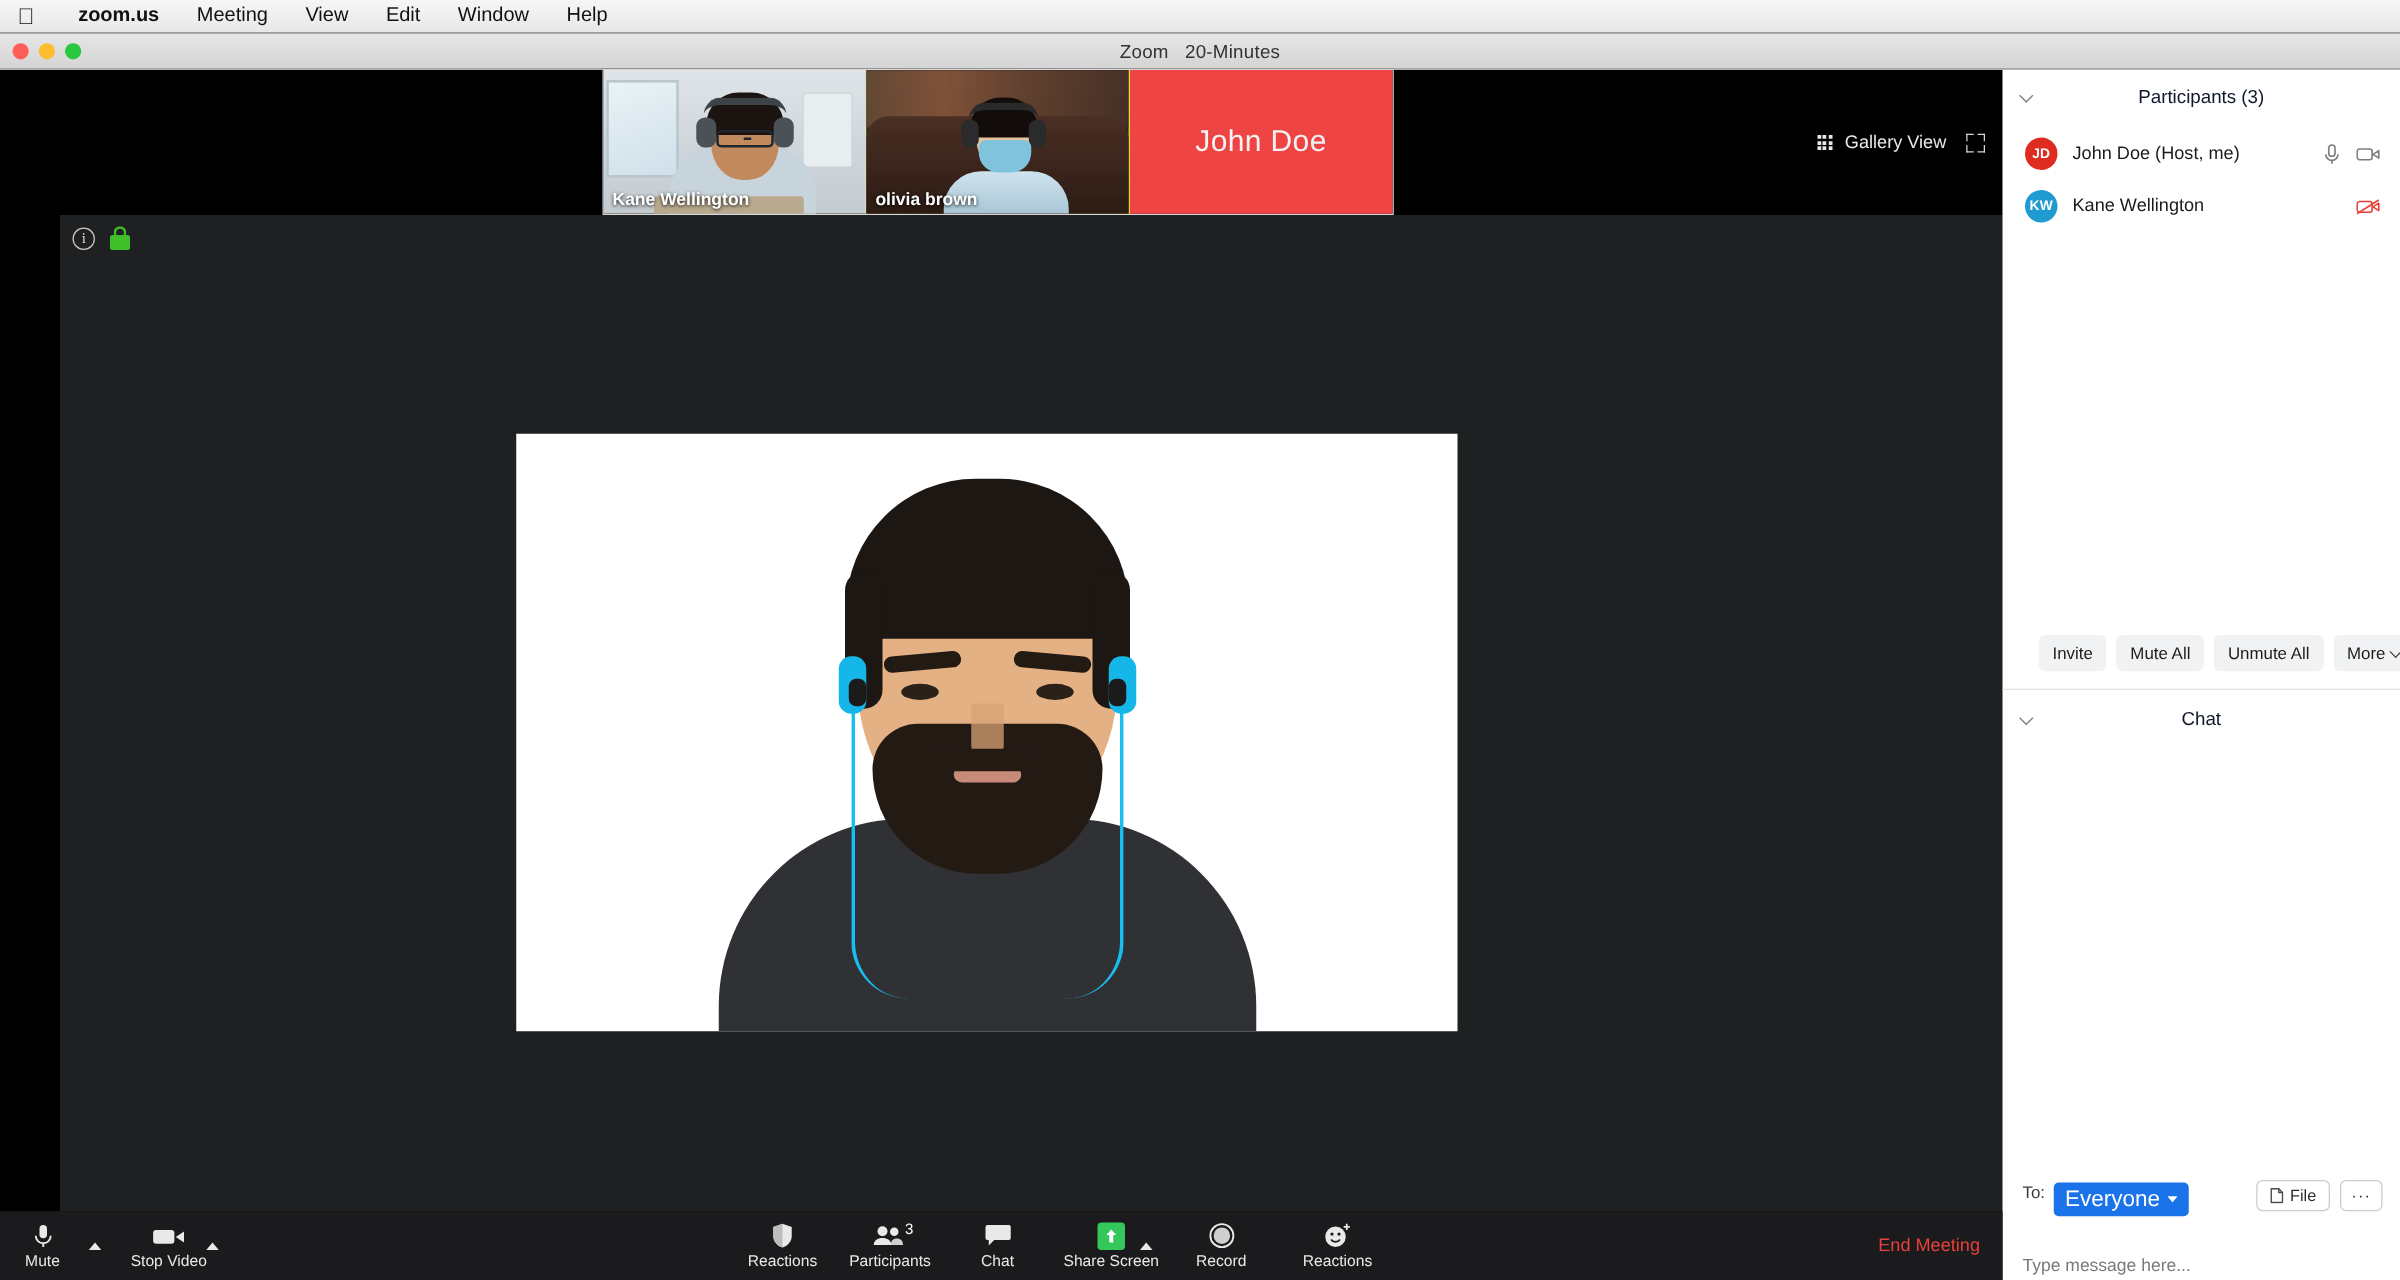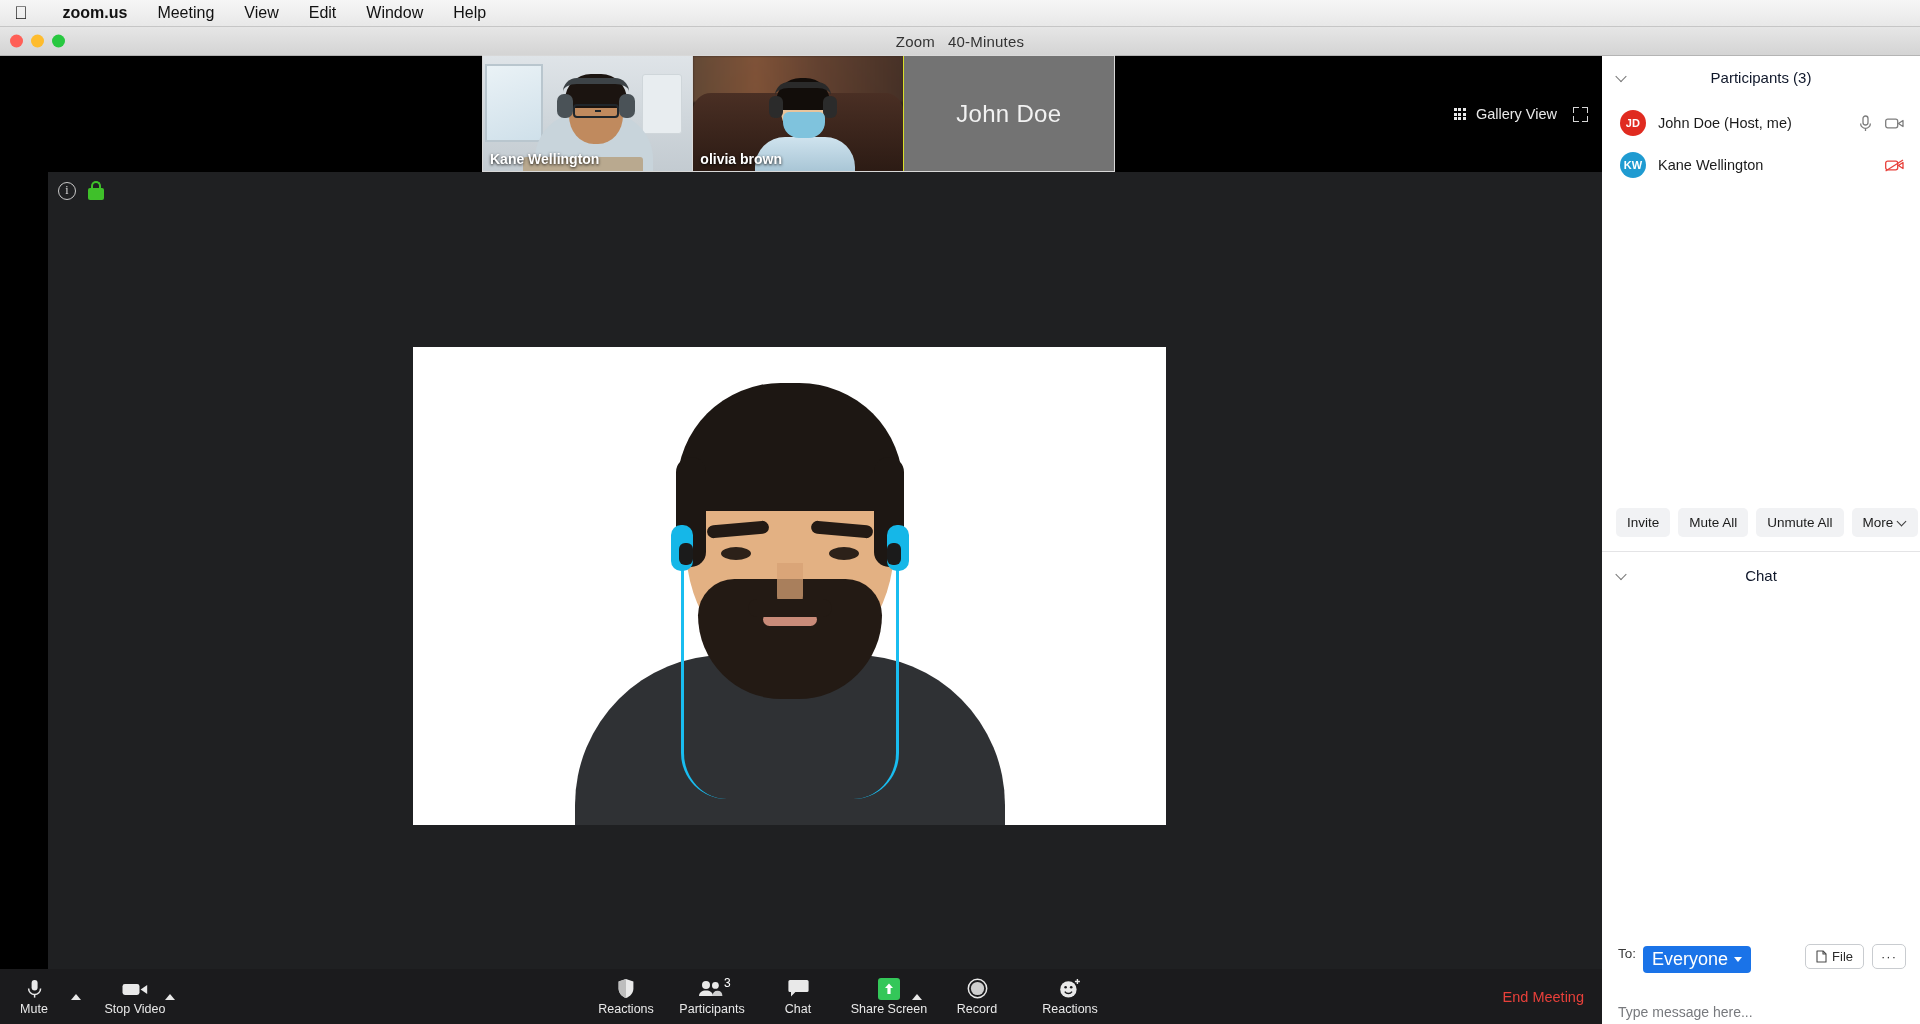--- a/index.html
+++ b/index.html
@@ -68,21 +68,21 @@
   .thumb{
     position:relative; width:211px; height:115px; overflow:hidden;
     border-right:1px solid #d8d8d8;
   }
   .thumb:last-child{ border-right:none; }
   .thumb.active{ outline:2px solid #d8e02a; outline-offset:-2px; z-index:3; }
   .thumb .name{
     position:absolute; left:7px; bottom:4px; color:#fff; font-size:14px;
     font-weight:bold; text-shadow:0 1px 3px rgba(0,0,0,.9); z-index:4;
   }
-  .thumb.novideo{ background:#737373; display:flex; align-items:center; justify-content:center; }
+  .thumb.novideo{ background:#ef4444; display:flex; align-items:center; justify-content:center; }
   .thumb.novideo .centername{ color:#f2f2f2; font-size:24px; letter-spacing:.3px; }
 
   
   .cam1{ position:absolute; inset:0; background:
       linear-gradient(180deg,#dfe4e8 0%, #cfd6db 55%, #c3cbd1 100%); }
   .cam1 .win{ position:absolute; left:2px; top:8px; width:58px; height:78px;
       background:linear-gradient(160deg,#eaf2f6,#cfe0ea); border:2px solid #b9c6ce;}
   .cam1 .panel{ position:absolute; right:10px; top:18px; width:40px; height:60px;
       background:#e8edf0; border:1px solid #cfd6da; border-radius:3px;}
   .cam1 .body1{ position:absolute; left:52px; bottom:-8px; width:118px; height:66px;
@@ -209,21 +209,21 @@
     width:26px;height:26px;border-radius:50%;color:#fff;font-size:11px;font-weight:bold;
     display:flex;align-items:center;justify-content:center; letter-spacing:.2px; flex:0 0 auto;
   }
   .pname{ flex:1; font-size:14.5px; color:#1b1b1b; white-space:nowrap; overflow:hidden; }
   .picons{ display:flex; align-items:center; gap:13px; }
 
   svg.i{ display:block; }
 
   .pbtns{
     position:absolute; left:0; top:452px; width:318px;
-    display:flex; align-items:center; gap:8px; padding:0 14px;
+    display:flex; align-items:center; gap:8px; padding:0 29px;
   }
   .pbtn{
     background:#f1f2f4; border:none; border-radius:5px; color:#1b1b1b;
     font-size:13.5px; padding:7px 11px; font-family:"Liberation Sans",sans-serif;
     display:flex; align-items:center; gap:5px; white-space:nowrap;
   }
   .pbtn .dn{ width:9px;height:9px;position:relative; }
   .pbtn .dn:before{content:"";position:absolute;left:0;top:0;width:6px;height:6px;
     border-right:1.6px solid #3c3c3c;border-bottom:1.6px solid #3c3c3c;transform:rotate(45deg);}
 
@@ -295,21 +295,21 @@
     <span class="mi">Help</span>
   </div>
 
   <div class="titlebar">
     <div class="traffic">
       <span class="dot r"></span>
       <span class="dot y"></span>
       <span class="dot g"></span>
     </div>
     <div class="title-txt">
-      <span>Zoom</span><span class="sp"></span><span>40-Minutes</span>
+      <span>Zoom</span><span class="sp"></span><span>20-Minutes</span>
     </div>
   </div>
 
   <div class="body">
 
     <div class="leftrail"></div>
 
     <div class="stage">
       <div class="stage-top-black"></div>
 

